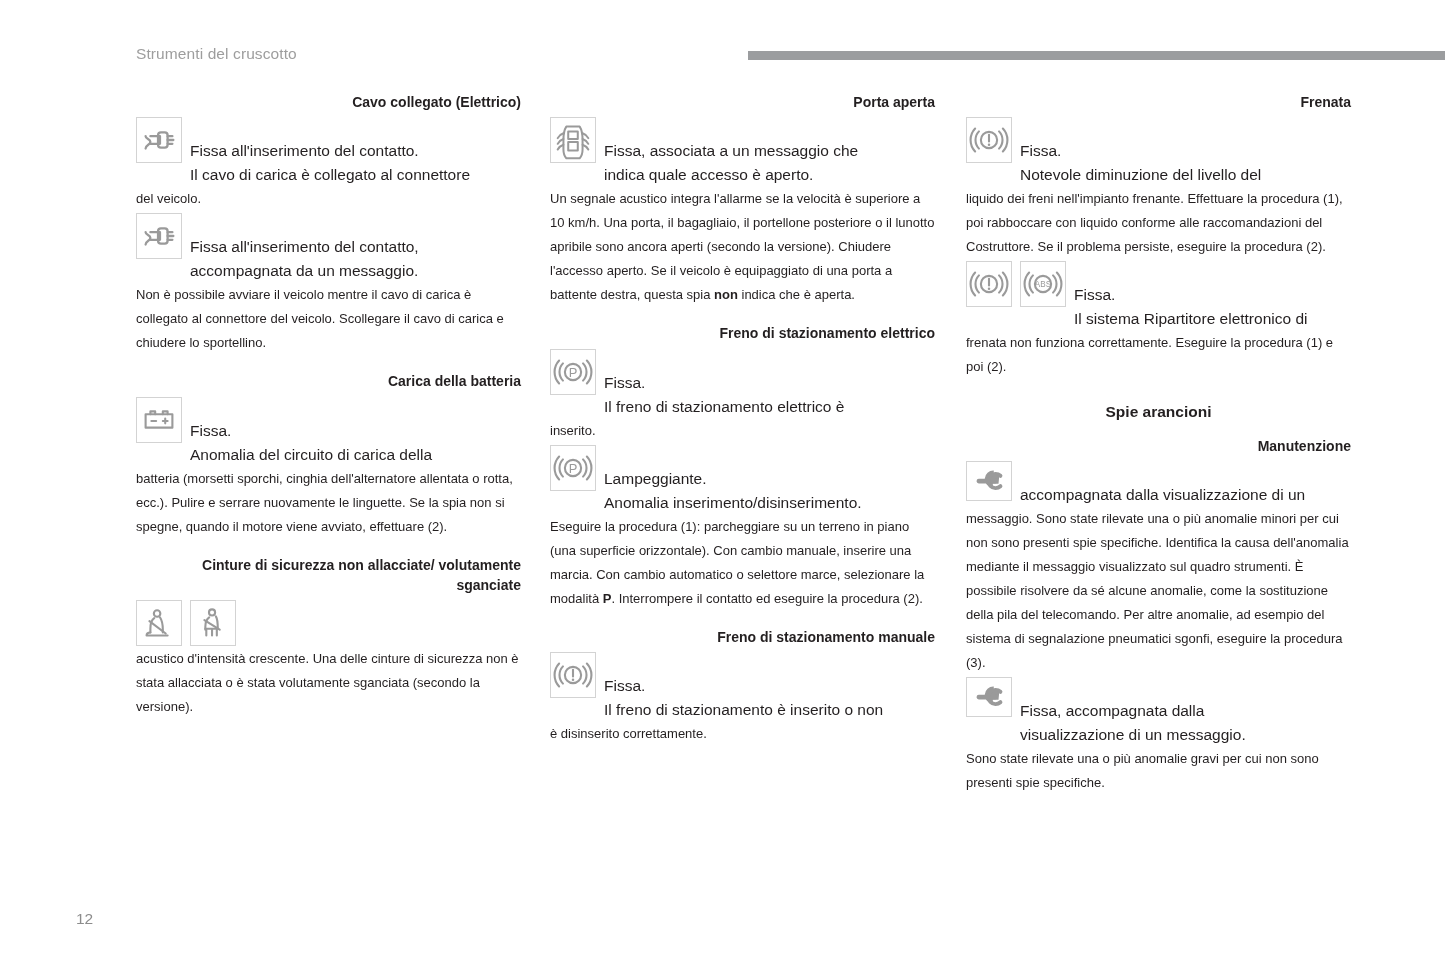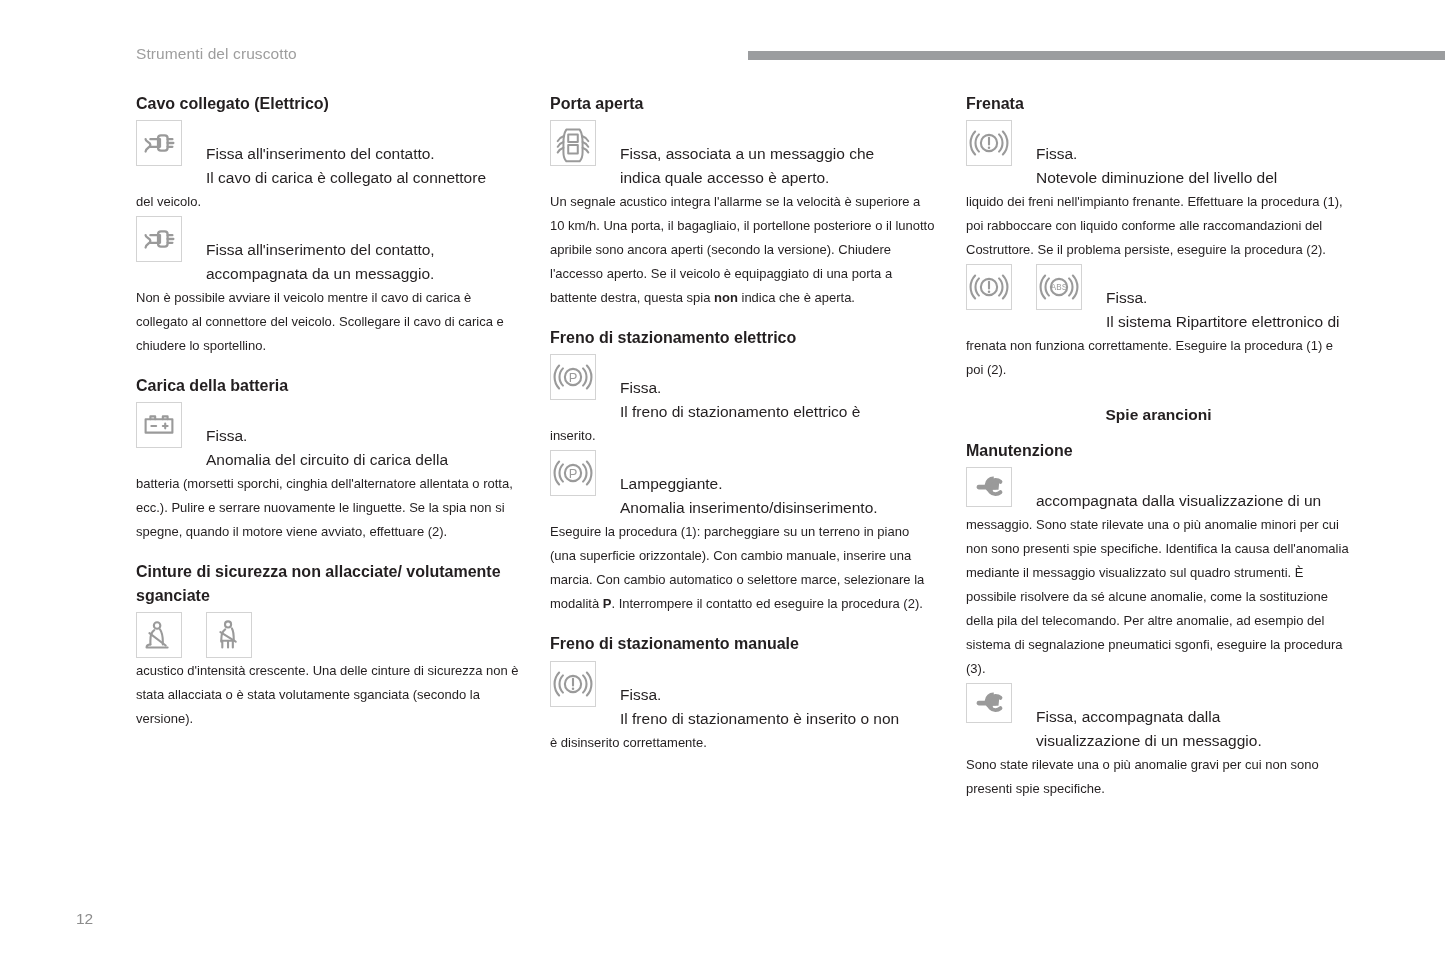--- a/index.html
+++ b/index.html
@@ -48,44 +48,45 @@
   .col {
     position: absolute;
     top: 0;
     width: 385px;
   }
   .col-1 { left: 136px; }
   .col-2 { left: 550px; }
   .col-3 { left: 966px; }
 
   h2.sec-title {
-    font-size: 16px;
+    font-size: 14px;
     font-weight: bold;
     margin: 0 0 3px 0;
     line-height: 1.45;
     color: #231f20;
+    text-align: right;
   }
   h2.sec-title.spaced { margin-top: 16px; }
   h2.group-title {
     font-size: 15.5px;
     font-weight: bold;
     margin: 22px 0 12px 0;
     line-height: 1.45;
     text-align: center;
   }
   p.body {
     font-size: 15.5px;
     line-height: 24px;
     margin: 0;
     color: #231f20;
   }
 
   
   .icon-block { overflow: hidden; margin: 0 0 0 0; }
-  .icon-float { float: left; margin: 2px 24px 1px 0; }
+  .icon-float { float: left; margin: 2px 8px 1px 0; }
   .icon-float.second { margin-left: 0px; }
   .icon-block .text {
     font-size: 15.5px;
     line-height: 24px;
     overflow: hidden;
     margin-top: 24px;
   }
   .icon-block .text p { margin: 0; }
 
   

